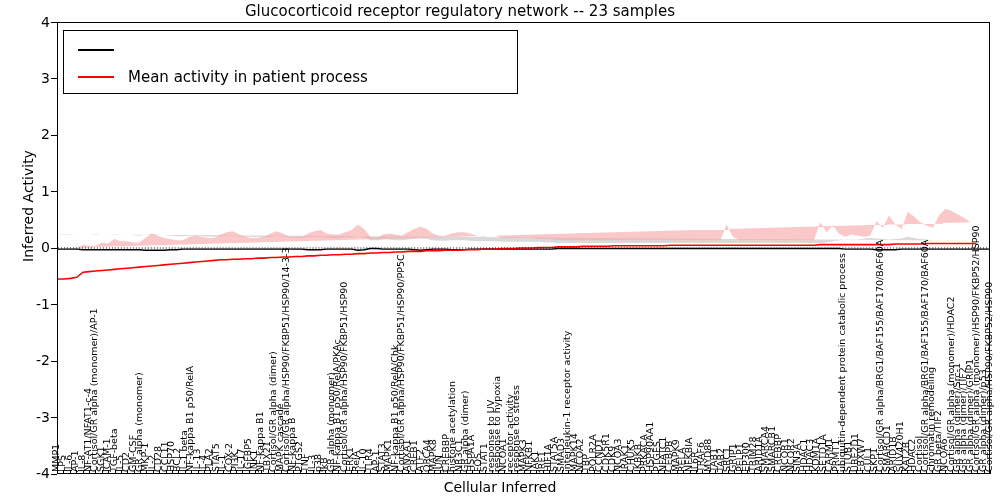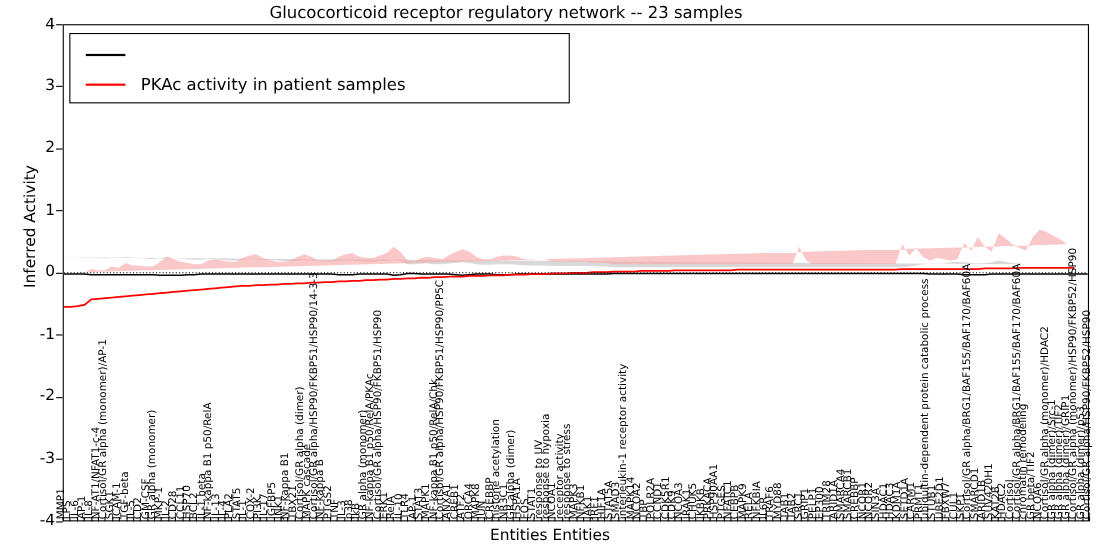--- a/index.html
+++ b/index.html
@@ -64,21 +64,21 @@
   }
 </style>
 </head>
 <body>
 
 <div id="fig">
 
   <div id="title">Glucocorticoid receptor regulatory network -- 23 samples</div>
 
   <div id="ylabel">Inferred Activity</div>
-  <div id="xlabel">Entities Entities</div>
+  <div id="xlabel">Cellular Inferred</div>
 
   <div>
     <div class="ylab" style="left:10px;top:14px;">4</div>
     <div class="ylab" style="left:10px;top:70px;">3</div>
     <div class="ylab" style="left:10px;top:126px;">2</div>
     <div class="ylab" style="left:10px;top:183px;">1</div>
     <div class="ylab" style="left:10px;top:239px;">0</div>
     <div class="ylab" style="left:10px;top:296px;">-1</div>
     <div class="ylab" style="left:10px;top:352px;">-2</div>
     <div class="ylab" style="left:10px;top:409px;">-3</div>
@@ -410,17 +410,17 @@
       <div class="xtl" style="left: 936px;">Cortisol/GR alpha/HSP90/FKBP52/HSP90</div>
       <div style="position: absolute; left: 933px; bottom: 0px; width: 1px; height: 4px; background: rgb(0, 0, 0);"></div>
     </div>
 
   <div id="legend">
     <div class="legrow">
       <span class="legline"></span>
     </div>
     <div class="legrow">
       <span class="legline red"></span>
-      <span class="legtext">PKAc activity in patient samples</span>
+      <span class="legtext">Mean activity in patient process</span>
     </div>
   </div>
 
 </div>
 
 </body></html>

